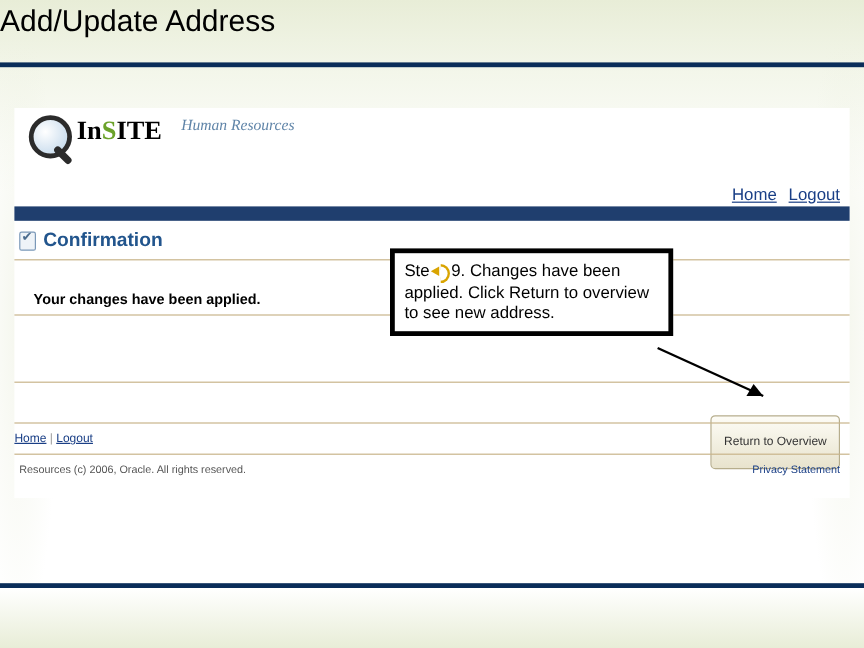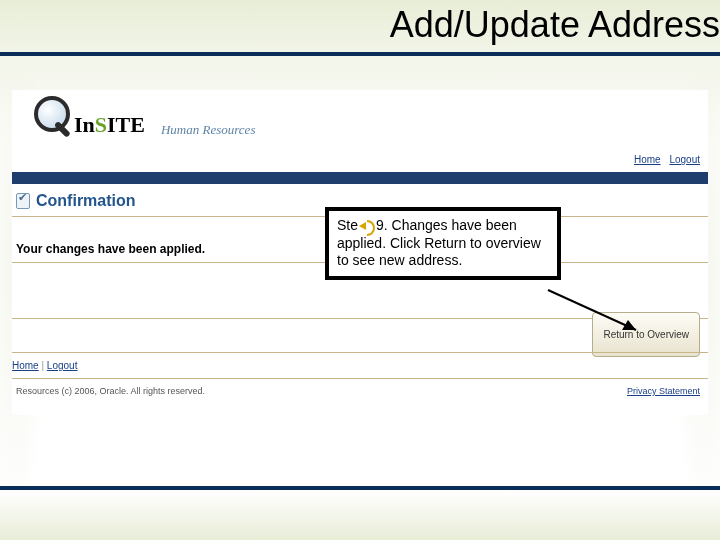--- a/index.html
+++ b/index.html
@@ -14,61 +14,61 @@
   .bottom-bar{position:absolute;bottom:50px;left:0;right:0;height:4px;background:#0a2d59}
   .bottom-fade{position:absolute;bottom:0;left:0;right:0;height:50px;
     background:linear-gradient(to bottom,#ffffff 0%,#e8edd7 100%)}
   
   .left-shade,.right-shade{position:absolute;top:0;bottom:0;width:70px;
     background:radial-gradient(ellipse at center,#eef1e2 0%,rgba(255,255,255,0) 70%);
     opacity:.6}
   .left-shade{left:-20px}
   .right-shade{right:-20px}
   
-  .title{position:absolute;top:4px;left:0;right:0;text-align:right;
-    font-size:36px;font-weight:400;color:#000}
+  .title{position:absolute;top:4px;left:0;right:16px;text-align:left;
+    font-size:25px;font-weight:400;color:#000}
   
   .panel{
     position:absolute;left:12px;top:90px;width:696px;height:325px;
     background:#fff;
   }
   
-  .logo{position:absolute;left:20px;top:6px;display:flex;align-items:flex-end}
+  .logo{position:absolute;left:10px;top:6px;display:flex;align-items:flex-start}
   .mag{position:relative;width:42px;height:42px}
   .mag .lens{position:absolute;left:2px;top:0;width:28px;height:28px;border:4px solid #2b2b2b;border-radius:50%;background:radial-gradient(circle at 35% 35%,#fff,#cfe0ef 70%,#bcd2e2 100%)}
   .mag .handle{position:absolute;left:24px;top:24px;width:18px;height:6px;background:#2b2b2b;border-radius:3px;transform:rotate(45deg);transform-origin:left center}
   .logo-text{font-family:"Times New Roman",serif;font-weight:bold;font-size:22px;letter-spacing:0}
   .logo-text .in{color:#000}
   .logo-text .s{color:#6ba22a}
   .logo-text .ite{color:#000}
   .hr-label{font-family:Liberation Serif, serif;font-style:italic;color:#5f84a8;font-size:13px;margin-left:16px}
   
-  .toplinks{position:absolute;right:8px;top:64px;font-size:10px}
+  .toplinks{position:absolute;right:8px;top:64px;font-size:14px}
   .toplinks a{color:#1a3f86;text-decoration:underline;margin-left:6px;cursor:pointer}
   
   .sep{position:absolute;left:0;right:0;top:82px;height:12px;background:#1f3e6e}
   
   .conf{position:absolute;left:4px;top:102px;display:flex;align-items:center}
   .conf-icon{width:14px;height:16px;margin-right:6px;position:relative}
   .conf-icon::before{content:"";position:absolute;inset:0;border:1px solid #7a98b8;border-radius:2px;background:#eef3f8}
   .conf-icon::after{content:"✔";position:absolute;left:2px;top:-2px;font-size:11px;color:#4b6c8e}
   .conf-title{font-size:16px;font-weight:bold;color:#22558d}
   .thinline{position:absolute;left:0;right:0;height:1px;background:#c9b58b}
   
-  .msg{position:absolute;left:4px;top:152px;font-size:12px;font-weight:bold;color:#000}
+  .msg{position:absolute;left:16px;top:152px;font-size:12px;font-weight:bold;color:#000}
   
-  .ret-btn{position:absolute;right:8px;top:222px;
+  .ret-btn{position:absolute;right:8px;top:256px;
     font-size:10px;color:#333;background:linear-gradient(#fdfcf6,#e8e3cd);
     border:1px solid #b6ad8c;border-radius:4px;padding:16px 10px;cursor:pointer}
   
   .foot-links{position:absolute;left:0;right:0;top:270px;text-align:left;font-size:10px;color:#999}
   .foot-links a{color:#1a3f86;text-decoration:underline;cursor:pointer}
   .copyright{position:absolute;left:4px;top:296px;font-size:9px;color:#555}
   .privacy{position:absolute;right:8px;top:296px;font-size:9px}
-  .privacy a{color:#1a3f86;text-decoration:underline;cursor:pointer}
+  .privacy a{color:#1a3f86;cursor:pointer}
   
   .callout{position:absolute;left:325px;top:207px;width:212px;
     background:#fff;border:4px solid #000;padding:6px 8px;
     font-size:14px;line-height:1.25;color:#000}
   .sound-icon{display:inline-block;width:16px;height:12px;vertical-align:middle;position:relative;margin:0 1px}
   .sound-icon::before{content:"";position:absolute;left:0;top:2px;width:0;height:0;
     border-top:4px solid transparent;border-bottom:4px solid transparent;border-right:7px solid #d9a400}
   .sound-icon::after{content:"";position:absolute;left:8px;top:0;width:6px;height:12px;
     border:2px solid #d9a400;border-left:none;border-radius:0 12px 12px 0}
   .arrow{position:absolute;pointer-events:none}

